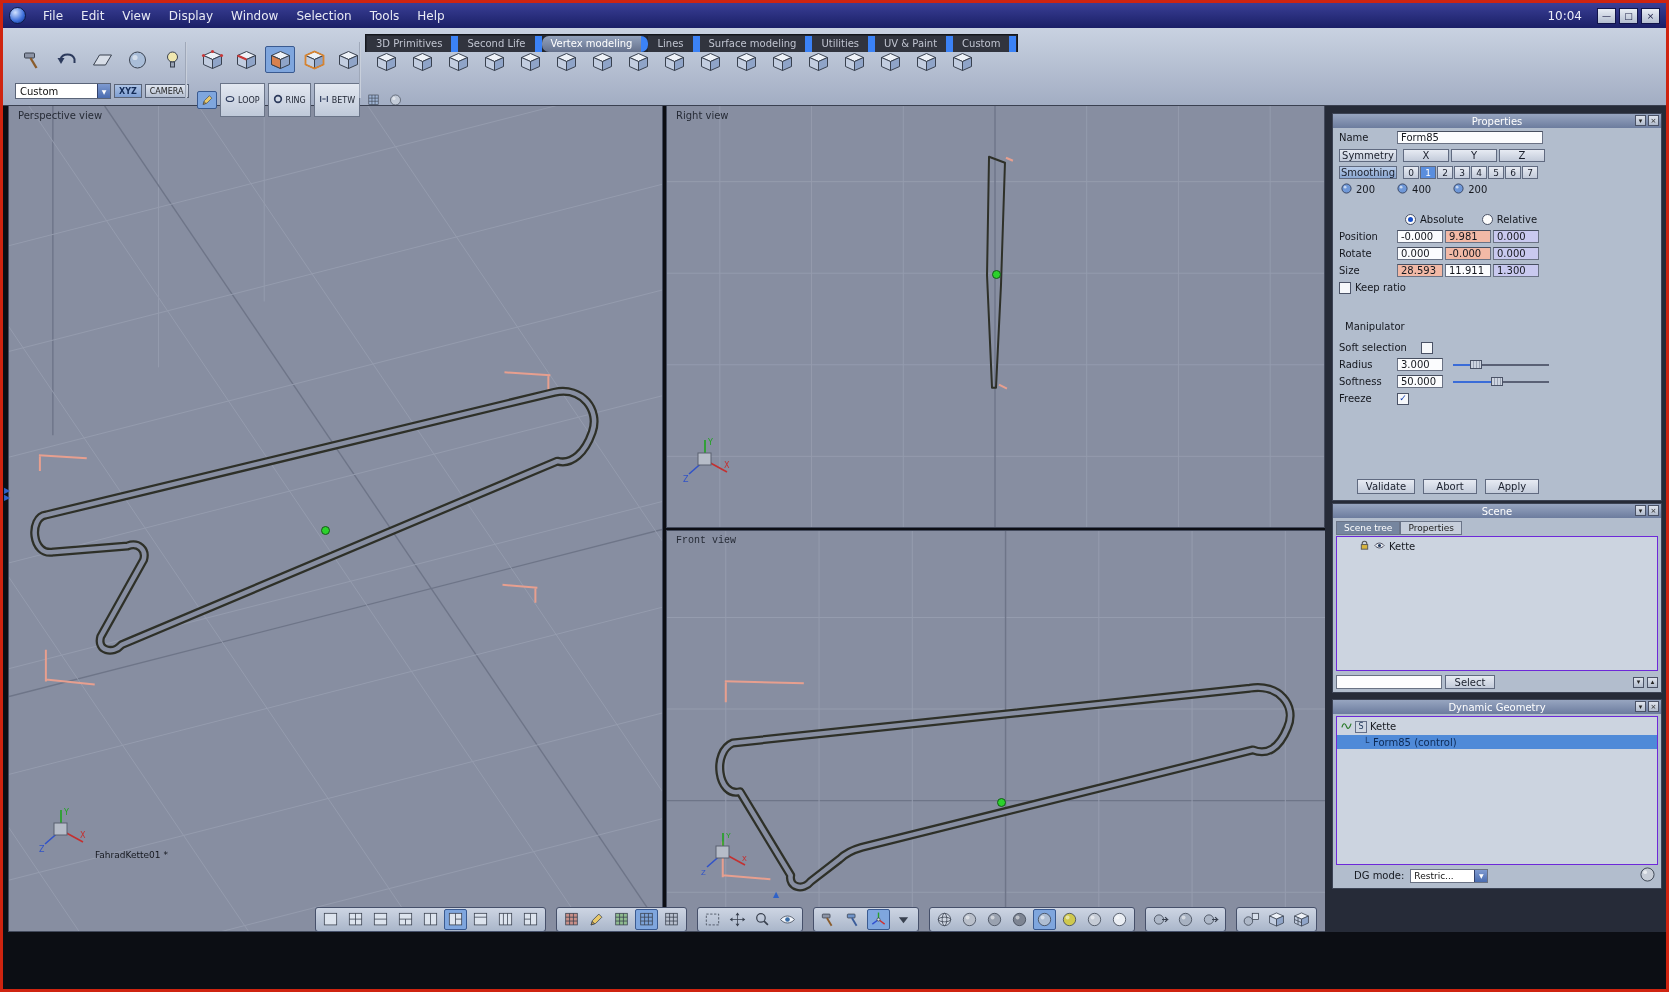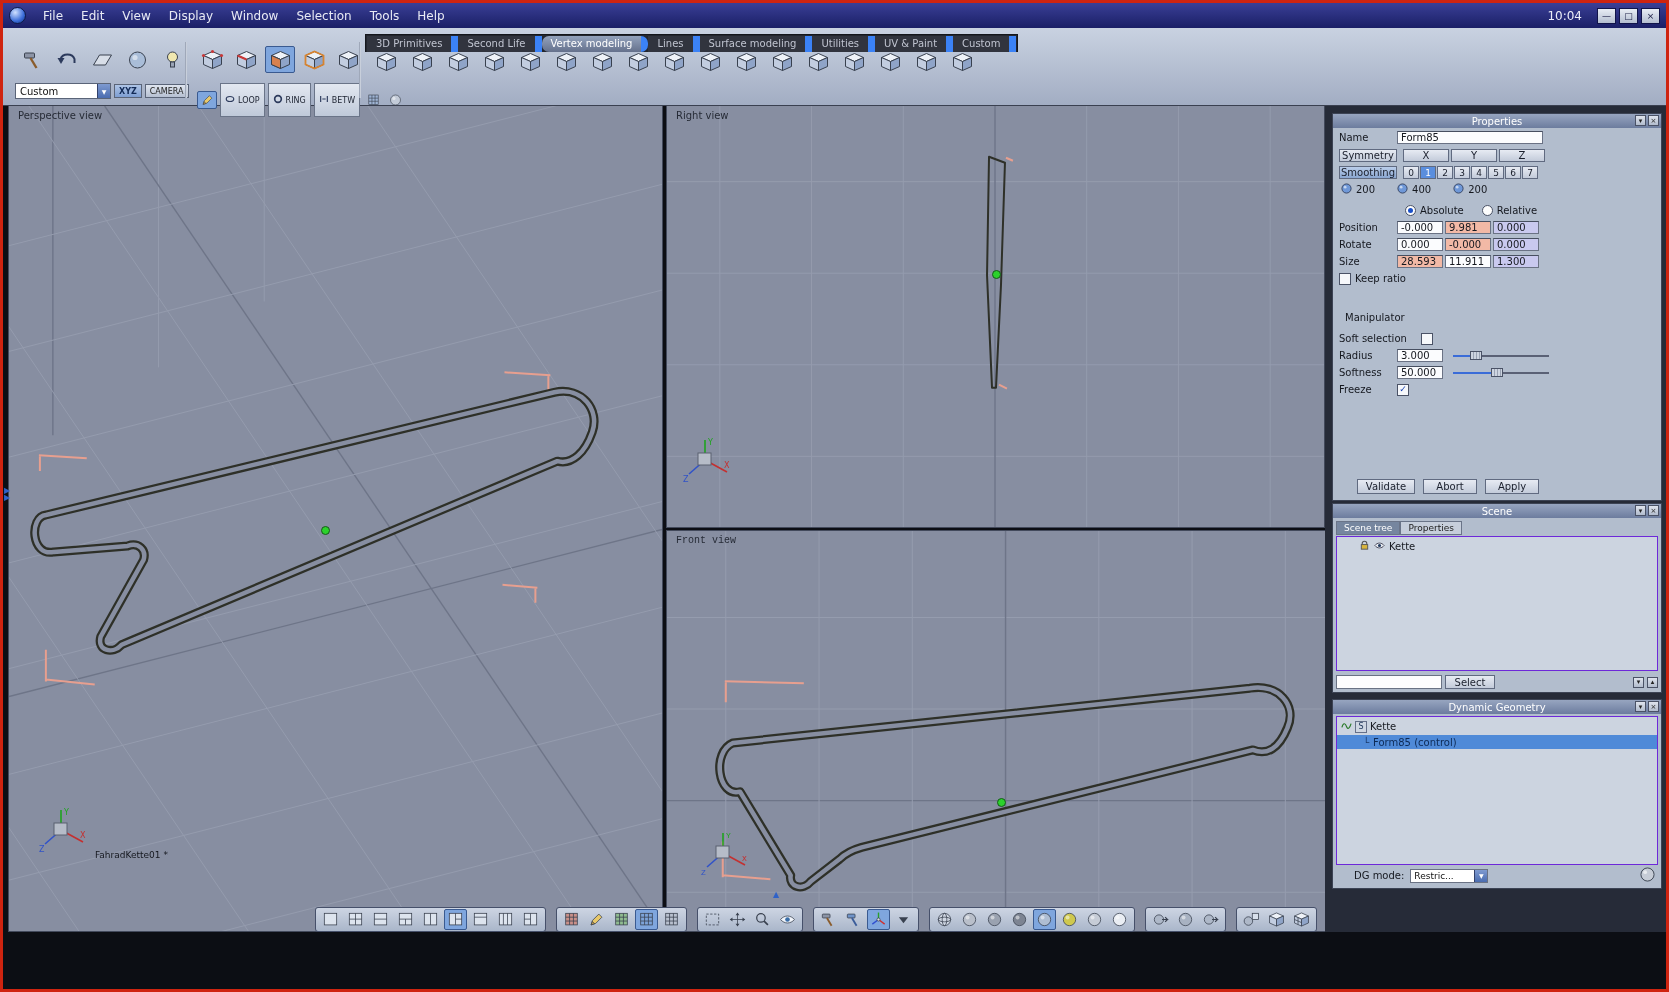--- a/index.html
+++ b/index.html
@@ -623,21 +623,21 @@
             <span>400</span>
           </span>
           <span style="display: flex; align-items: center; gap: 4px;">
             <span><svg viewBox="0 0 12 12" width="11" height="11">
                 <circle cx="6" cy="6" r="5" fill="#6f98d8" stroke="#33415e"></circle>
                 <circle cx="4.5" cy="4.5" r="1.5" fill="rgba(255,255,255,.6)"></circle>
               </svg></span>
             <span>200</span>
           </span>
         </div>
-      <div class="frow" style="padding-left:72px;gap:4px;margin-top:4px">
+      <div class="frow" style="padding-left:72px;gap:4px;margin-top:13px">
         <span class="radio on" id="radio-abs"></span>
         <span>Absolute</span>
         <span style="width:10px"></span>
         <span class="radio" id="radio-rel"></span>
         <span>Relative</span>
       </div>
       <div id="prop-rows">
           <div class="frow">
             <span class="flab">Position</span>
             <span class="pfield c-w">-0.000</span>

